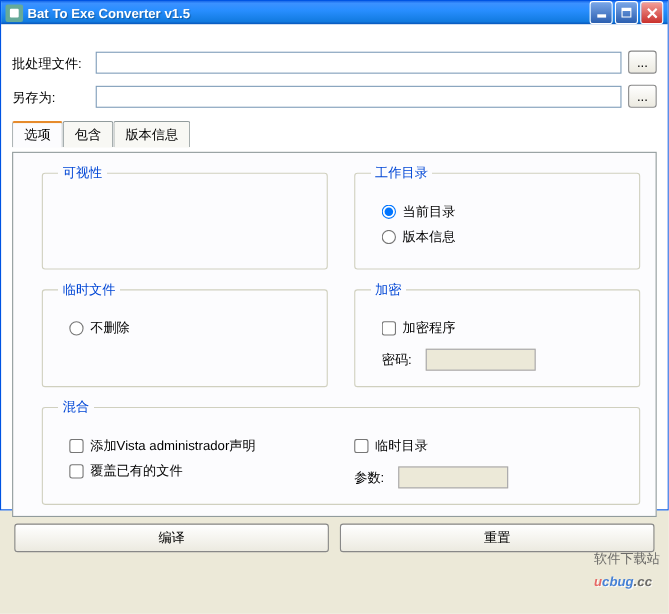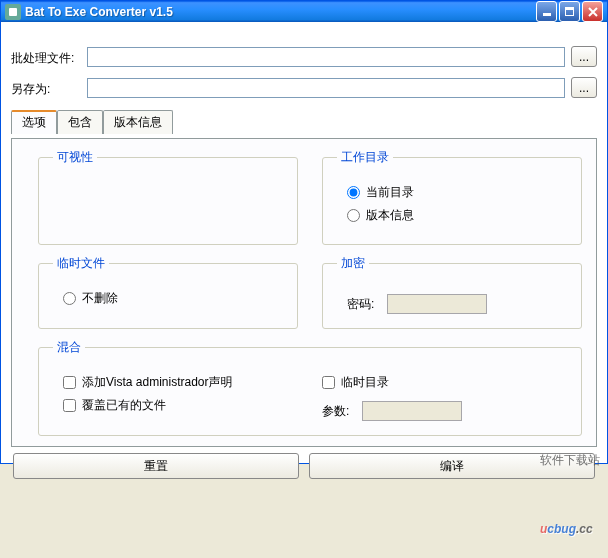--- a/index.html
+++ b/index.html
@@ -48,21 +48,21 @@
 
 .mixed-body { display: flex; }
 .mixed-col { flex: 1; }
 
 .link { color: #0046d5; text-decoration: underline; cursor: pointer; text-align: center; margin: 6px 0; }
 
 .bottom-buttons { display: flex; gap: 10px; padding: 0 2px 4px 2px; }
 .bottom-buttons button { flex: 1; height: 26px; border: 1px solid #888; background: linear-gradient(to bottom, #fff, #eceae0); cursor: pointer; border-radius: 3px; }
 
 .watermark { position: absolute; right: 8px; bottom: 20px; opacity: 0.85; pointer-events: none; color: #555; font-size: 11px; }
-.watermark .big { font-weight: bold; font-size: 18px; font-style: italic; color: #2a6fd6; text-shadow: 1px 1px 0 #fff; margin-top: 48px; }
+.watermark .big { font-weight: bold; font-size: 18px; font-style: italic; color: #2a6fd6; text-shadow: 1px 1px 0 #fff; }
 .watermark .big .u { color: #e65353; }
 </style>
 </head>
 <body>
 
 <div class="window">
 
   <div class="titlebar">
     <span class="icon"></span>
     <span class="title">Bat To Exe Converter v1.5</span>
@@ -122,20 +122,24 @@
         <fieldset>
           <legend>临时文件</legend>
           <label class="radio-item">
             <input type="radio" name="tf" style="">
             <span>不删除</span>
           </label>
         </fieldset>
 
         <fieldset>
           <legend>加密</legend>
+          <label class="check-item">
+            <input type="checkbox" style="">
+            <span>加密程序</span>
+          </label>
           <div class="pw-row">
             <span class="lbl">密码:</span>
             <input type="password" disabled="" value="" style="">
           </div>
         </fieldset>
       </div>
 
       <fieldset>
         <legend>混合</legend>
         <div class="mixed-body">
@@ -158,22 +162,22 @@
               <span class="lbl">参数:</span>
               <input type="text" disabled="" value="" style="">
             </div>
           </div>
         </div>
       </fieldset>
 
     </div>
 
     <div class="bottom-buttons">
+      <button>编译</button>
       <button>重置</button>
-      <button>编译</button>
     </div>
 
   </div>
 
   <div class="watermark">
     <div>软件下载站</div>
     <div class="big"><span class="u">u</span><span>cbug</span><span style="color:#555">.cc</span></div>
   </div>
 
 </div>

